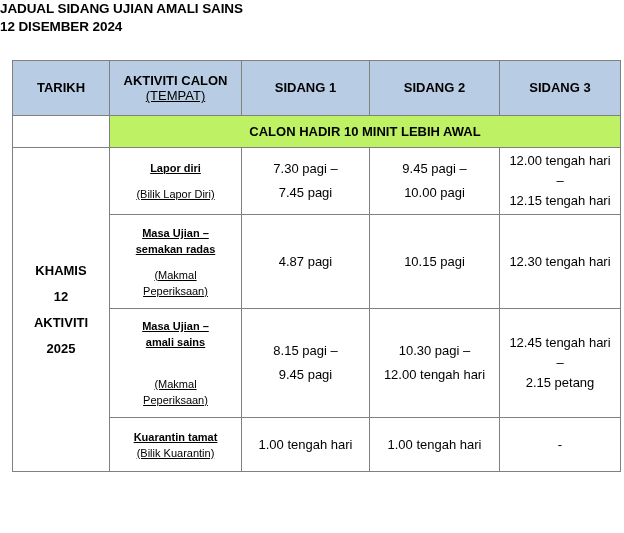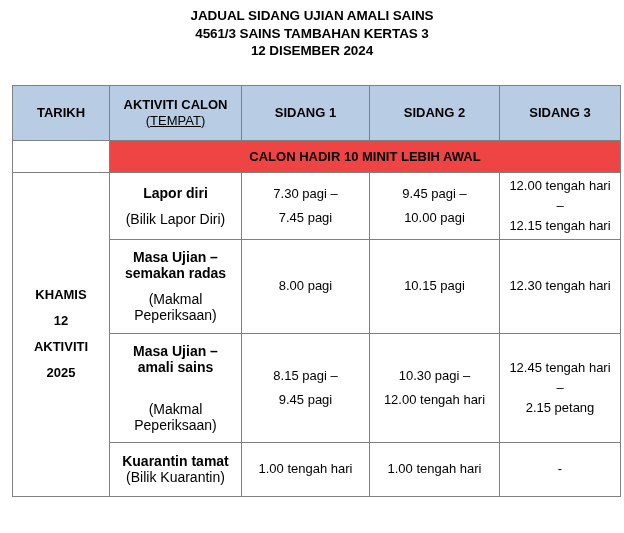--- a/index.html
+++ b/index.html
@@ -10,22 +10,20 @@
   body {
     width: 624px;
     height: 533px;
     font-family: "Liberation Sans", sans-serif;
     color: #000000;
     overflow: hidden;
   }
 
   
   .title-block {
-    text-align: center;
-    padding-top: 7px;
   }
   .title-line {
     font-size: 13.5px;
     font-weight: bold;
     line-height: 17.6px;
     letter-spacing: -0.1px;
     white-space: nowrap;
   }
 
   
@@ -71,40 +69,41 @@
     text-decoration: underline;
   }
 
   
   tr.banner-row > td.banner-blank {
     background: #ffffff;
     border-bottom: none;
     border-top: none;
   }
   tr.banner-row > td.banner {
-    background: #ef4444;
+    background: #bef264;
     height: 31px;
     font-size: 13px;
     font-weight: bold;
   }
 
   
   td.date-cell {
     font-size: 13px;
     font-weight: bold;
     line-height: 26px;
     border-top: none;
   }
   td.date-cell .dline { display: block; }
 
   
   td.activity {
-    font-size: 14px;
+    font-size: 11px;
     line-height: 16px;
     padding: 6px 4px;
+    text-decoration: underline;
   }
   td.activity .act-name {
     font-weight: bold;
     display: block;
   }
   td.activity .act-place {
     font-weight: normal;
     display: block;
   }
   td.activity .gap-sm { height: 10px; }
@@ -122,21 +121,20 @@
   .row-h1 { height: 67px; }
   .row-h2 { height: 94px; }
   .row-h3 { height: 109px; }
   .row-h4 { height: 54px; }
 </style>
 </head>
 <body>
 
 <div class="title-block">
   <div class="title-line">JADUAL SIDANG UJIAN AMALI SAINS</div>
-  <div class="title-line">4561/3 SAINS TAMBAHAN KERTAS 3</div>
   <div class="title-line">12 DISEMBER 2024</div>
 </div>
 
 <div class="table-wrap">
   <table class="schedule">
     <colgroup>
       <col class="c-tarikh">
       <col class="c-aktiviti">
       <col class="c-s1">
       <col class="c-s2">
@@ -188,21 +186,21 @@
 
       <tr class="row-h2">
         <td class="activity">
           <span class="act-name">Masa Ujian –</span>
           <span class="act-name">semakan radas</span>
           <div class="gap-sm"></div>
           <span class="act-place">(Makmal</span>
           <span class="act-place">Peperiksaan)</span>
         </td>
         <td class="time">
-          <span class="tline">8.00 pagi</span>
+          <span class="tline">4.87 pagi</span>
         </td>
         <td class="time">
           <span class="tline">10.15 pagi</span>
         </td>
         <td class="time">
           <span class="tline">12.30 tengah hari</span>
         </td>
       </tr>
 
       <tr class="row-h3">

